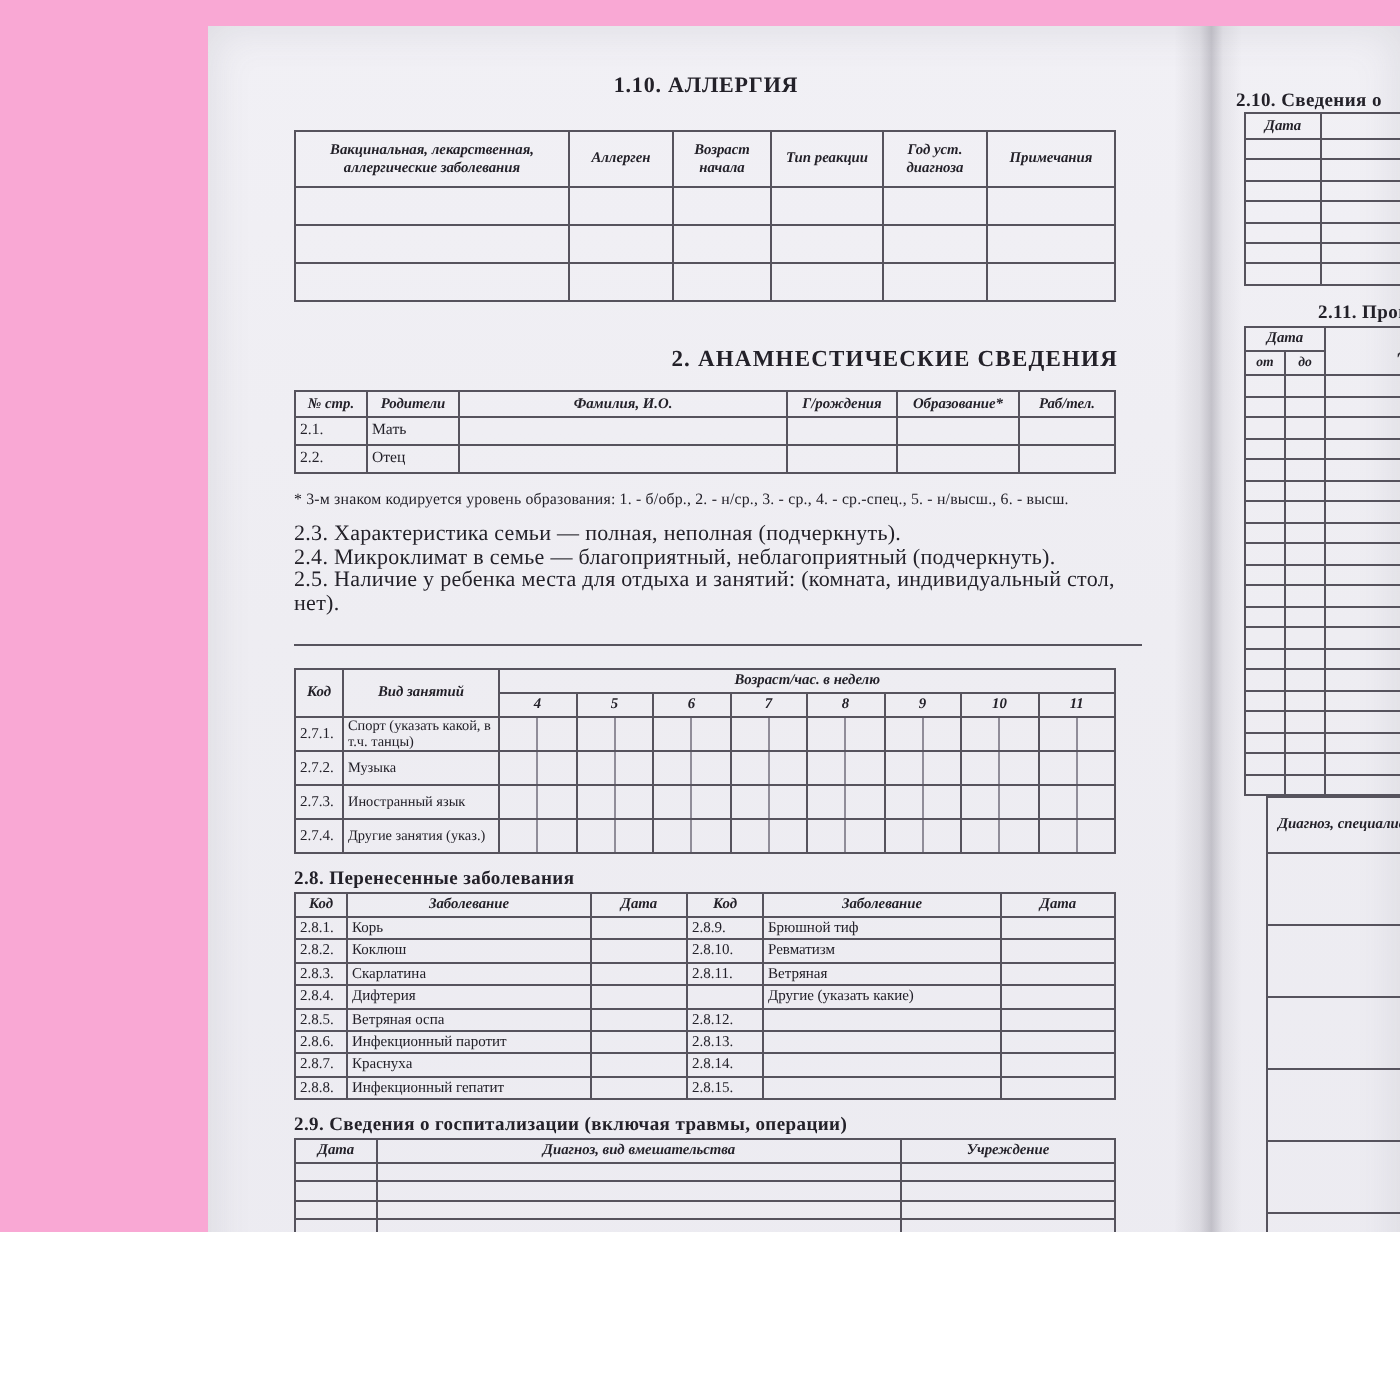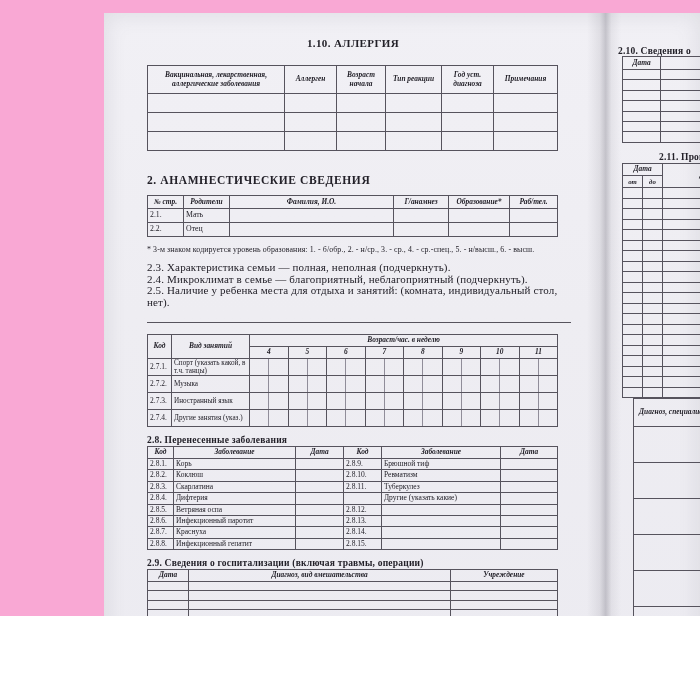--- a/index.html
+++ b/index.html
@@ -14,21 +14,21 @@
 
   
   table{border-collapse:collapse;table-layout:fixed;}
   th,td{border:1px solid #56535d;padding:0 2px;overflow:hidden;white-space:nowrap;}
   th{font-weight:bold;font-style:italic;text-align:center;vertical-align:middle;
      font-size:7.4px;line-height:1.15;white-space:normal;}
   td{font-size:7.5px;line-height:1.1;vertical-align:middle;}
 
   
   .h1{font-weight:bold;font-size:11px;letter-spacing:.4px;text-align:center;width:412px;}
-  .h2{font-weight:bold;font-size:11.5px;letter-spacing:.6px;text-align:left;width:412px;}
+  .h2{font-weight:bold;font-size:11.5px;letter-spacing:.6px;text-align:right;width:412px;}
   .h3{font-weight:bold;font-size:9.5px;letter-spacing:.2px;}
 
   .tA td{height:18px;}
   .tA thead th{height:27px;}
   .tB td{height:13px;font-size:7.8px;}
   .tB thead th{height:12px;}
   .footnote{font-size:7.9px;letter-spacing:.1px;white-space:nowrap;}
   .items{font-size:11px;line-height:11.6px;letter-spacing:.15px;}
   .item-26{display:flex;}
   .item-26 .fill{flex:1;border-bottom:1px solid #56535d;margin:0 0 2px 6px;}
@@ -123,21 +123,21 @@
             <col style="width:164px">
                   <col style="width:55px">
             <col style="width:61px">
             <col style="width:48px">
           </colgroup>
         <thead>
           <tr>
             <th>№ стр.</th>
             <th>Родители</th>
             <th>Фамилия, И.О.</th>
-            <th>Г/анамнез</th>
+            <th>Г/рождения</th>
             <th>Образование*</th>
             <th>Раб/тел.</th>
           </tr>
         </thead>
         <tbody>
 
         <tr>
             <td>2.1.</td>
               <td>Мать</td>
             <td></td>
@@ -311,21 +311,21 @@
             <td></td>
               <td>2.8.10.</td>
             <td>Ревматизм</td>
               <td></td>
           </tr>
             <tr>
             <td>2.8.3.</td>
               <td>Скарлатина</td>
             <td></td>
               <td>2.8.11.</td>
-            <td>Туберкулез</td>
+            <td>Ветряная</td>
               <td></td>
           </tr>
             <tr>
             <td>2.8.4.</td>
               <td>Дифтерия</td>
             <td></td>
               <td></td>
             <td>Другие (указать какие)</td>
               <td></td>
           </tr>

